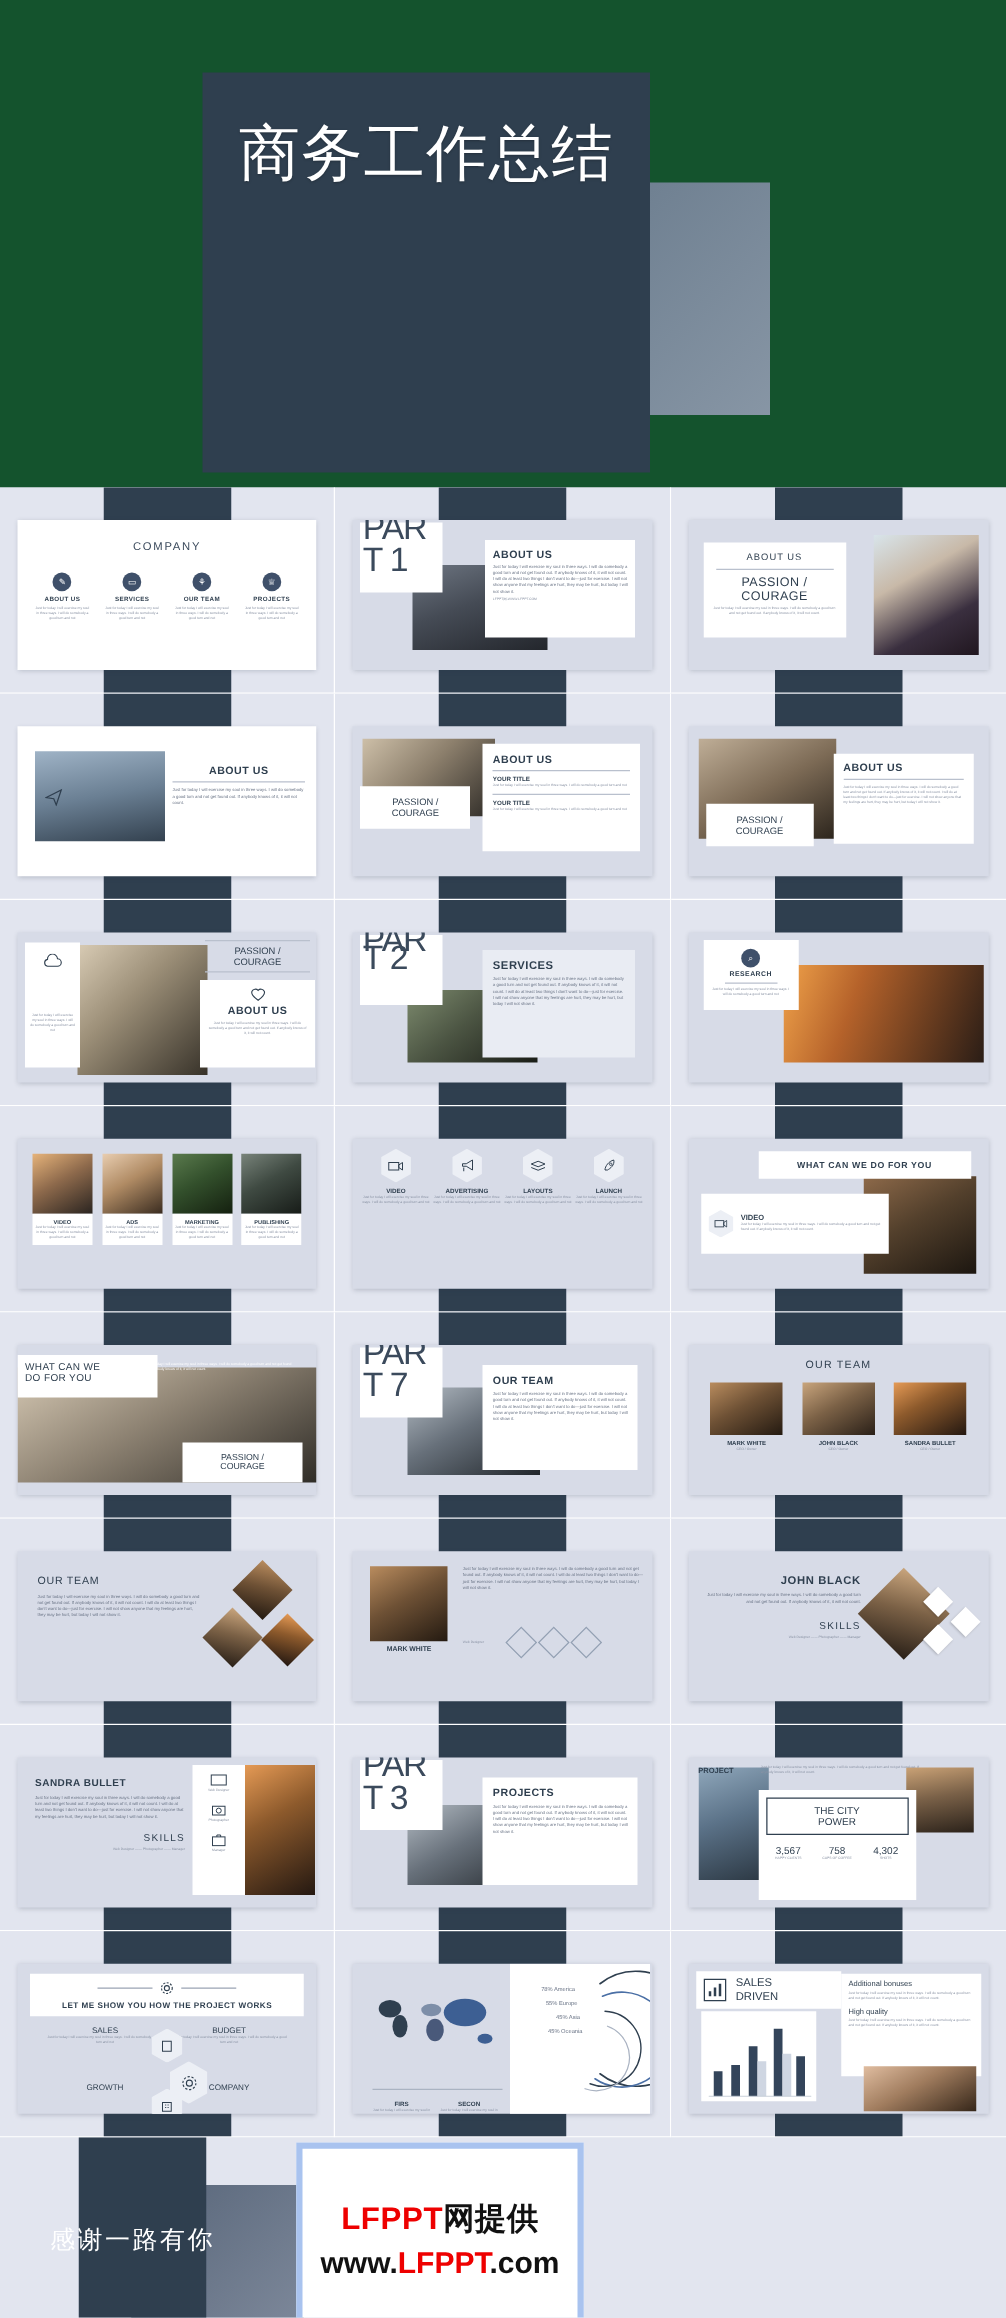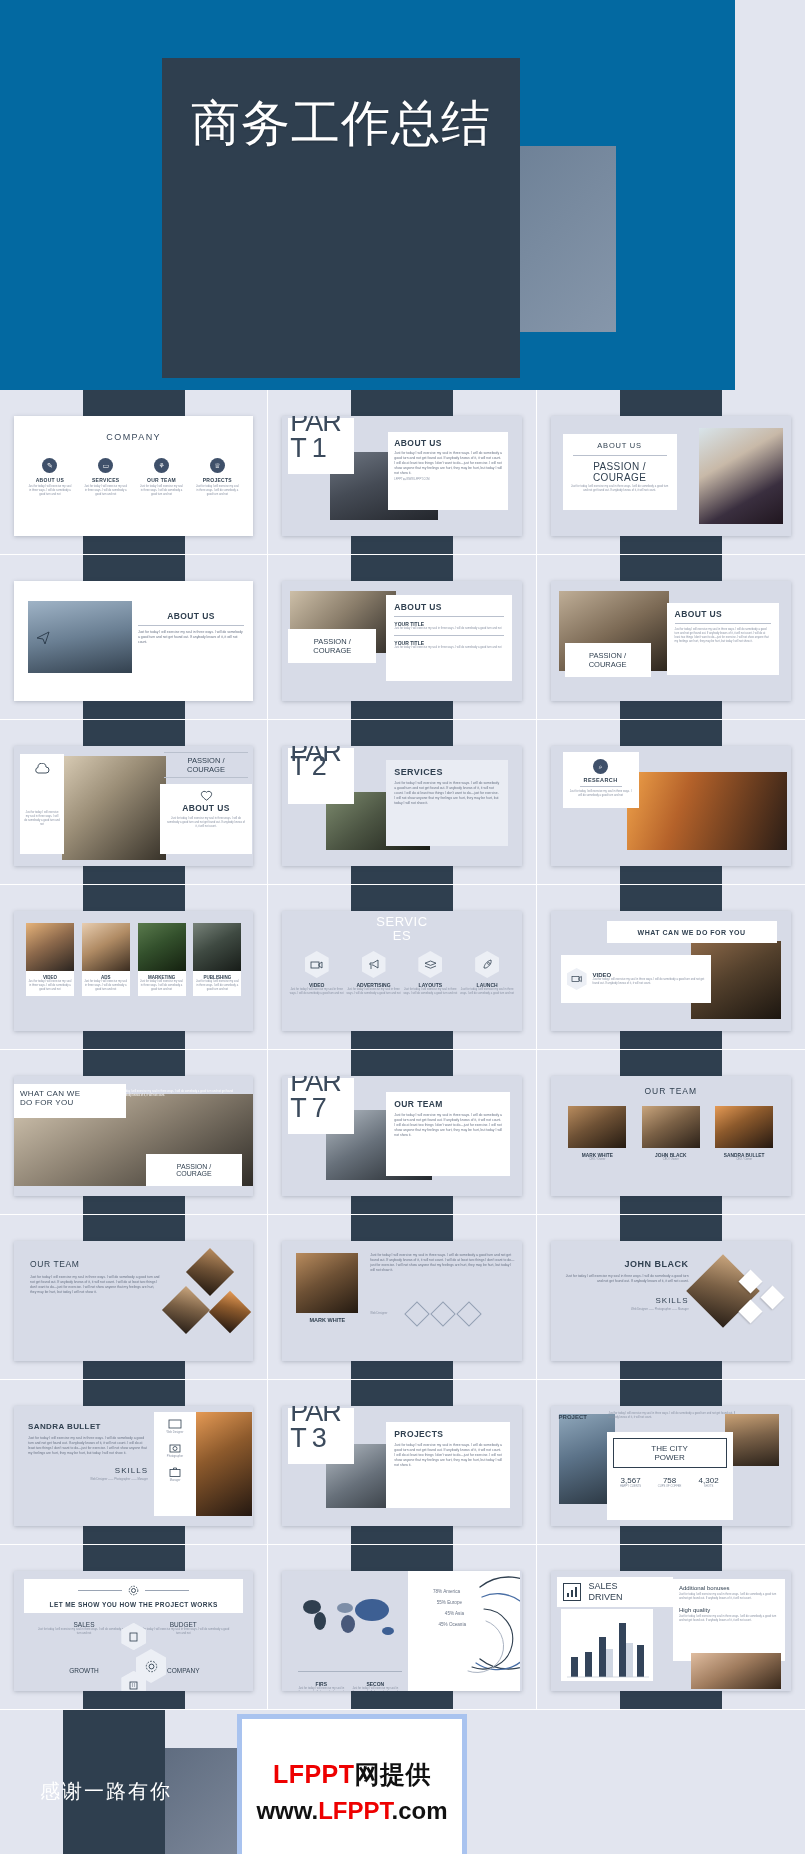--- a/index.html
+++ b/index.html
@@ -5,21 +5,21 @@
 <style>
   html,body{margin:0;padding:0;background:#e2e5ef;}
   body{
     font-family:"Liberation Sans","DejaVu Sans",sans-serif;
     width:805px;height:1854px;position:relative;overflow:hidden;
     -webkit-font-smoothing:antialiased;
   }
   .page{width:805px;height:1854px;position:relative;background:#e2e5ef;}
 
   
-  .hero{position:relative;width:735px;height:390px;background:#0369a1;overflow:hidden;}
+  .hero{position:relative;width:805px;height:390px;background:#14532d;overflow:hidden;}
   .hero-shadow{
     position:absolute;left:268px;top:146px;width:348px;height:186px;
     background:linear-gradient(135deg,#5e6f85,#8d99ab);opacity:.95;
   }
   .hero-panel{
     position:absolute;left:162px;top:58px;width:358px;height:320px;
     background:#2f3f4f;
   }
   .hero-title{
     position:absolute;left:162px;top:92px;width:358px;text-align:center;
@@ -334,24 +334,20 @@
                 <div class="t-micro">Just for today I will exercise my soul in three ways. I will do somebody a good turn and not</div>
               </div>
             </div>
           </div>
         </div>
       </div>
 
       <div class="cell">
         <div class="bar"></div>
         <div class="slide">
-          <div style="text-align:center;margin-top:4px;color:#fff;font-size:13px;line-height:14px;letter-spacing:.5px;">
-            <div>SERVIC</div>
-            <div>ES</div>
-          </div>
           <div style="display:flex;justify-content:space-around;margin-top:8px;padding:0 6px;">
             <div style="width:54px;text-align:center;">
               <div class="hexi" style="margin:0 auto;">
                 <svg width="13" height="10" viewBox="0 0 13 10">
                     <rect x="1" y="2" width="8" height="6" fill="none" stroke="#2f3f4f" stroke-width=".8"></rect>
                     <path d="M9 4l3-2v6l-3-2z" fill="none" stroke="#2f3f4f" stroke-width=".8"></path>
                   </svg>
               </div>
               <div style="font-size:5px;font-weight:700;color:#2f3f4f;margin-top:4px;">VIDEO</div>
               <div class="t-micro">Just for today I will exercise my soul in three ways. I will do somebody a good turn and not</div>

